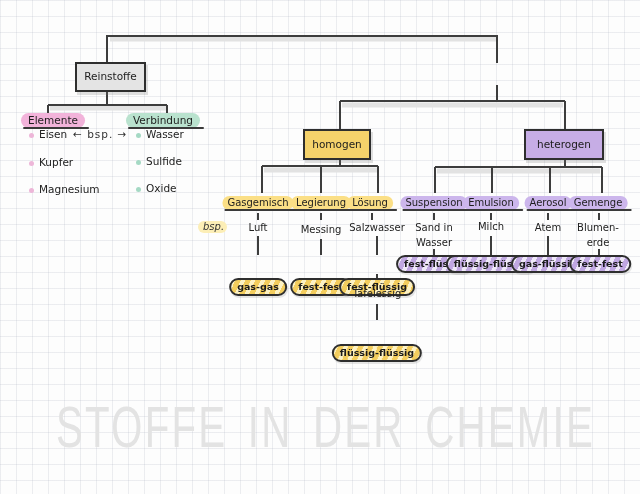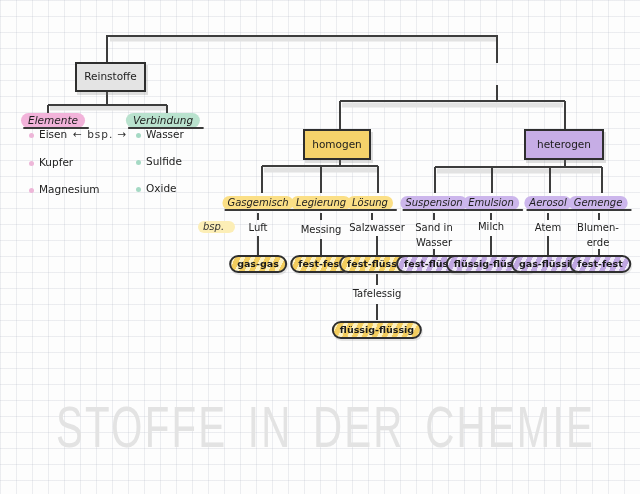--- a/index.html
+++ b/index.html
@@ -19,53 +19,53 @@
     border:2px solid #2e2e2e;font-size:10.5px;color:#1c1c1c;
     box-shadow:2px 3px 0 rgba(120,120,120,0.22);text-align:right;line-height:1.05;
   }
   .node.gray{background:#e4e4e4;}
   .node.ybox{background:#f5d26b;}
   .node.pbox{background:#c6ade5;}
 
   .hl{
     position:absolute;transform:translateX(-50%);
     font-size:10.5px;font-weight:500;color:#1d1d1d;white-space:nowrap;
-    padding:1px 7px 2px 7px;border-radius:9px;font-style:italic;
+    padding:1px 7px 2px 7px;border-radius:9px;
   }
   .hl::after{content:"";position:absolute;left:2px;right:-4px;bottom:-1px;height:2px;background:#3a3a3a;border-radius:2px;}
   .hl.pink{background:#f2b3da;}
   .hl.teal{background:#b9e2ce;}
   .hl.yhl{background:#fbdf86;}
   .hl.phl{background:#ccb6ec;}
   .hl.small{font-size:10px;padding:1px 5px 2px 5px;}
 
   .item{position:absolute;font-size:10.5px;color:#222;white-space:nowrap;}
   .dot{position:absolute;width:5px;height:5px;border-radius:50%;}
   .dot.pink{background:#edb6d8;}
   .dot.teal{background:#a5d9c4;}
 
   .arrow{position:absolute;font-size:10.5px;color:#333;white-space:nowrap;letter-spacing:1px;}
 
   .bsp{
     position:absolute;font-size:10px;font-style:italic;color:#333;
-    background:#fceeb6;border-radius:7px;padding:0 11px 1px 5px;
+    background:#fceeb6;border-radius:7px;padding:0 3px 1px 5px;
   }
 
   .example{
     position:absolute;transform:translateX(-50%);font-size:10px;color:#222;
     text-align:center;white-space:pre-line;line-height:1.45;
   }
 
   .badge{
     position:absolute;transform:translateX(-50%);
     border:2px solid #2e2e2e;border-radius:9px;padding:1px 6px 2px 6px;
     font-size:9.5px;font-weight:700;color:#1b1b1b;white-space:nowrap;
     box-shadow:1px 2px 0 rgba(120,120,120,0.18);
   }
-  .badge.y{background:repeating-linear-gradient(115deg,#fdf2c4 0 4px,#f3cd5e 4px 9px);}
+  .badge.y{background:repeating-linear-gradient(115deg,#fdf2c4 0 4px,#f3cd5e 4px 9px);margin-top:23px;}
   .badge.p{background:repeating-linear-gradient(115deg,#efe9f8 0 4px,#c0a7e1 4px 9px);}
 
   .watermark{
     position:absolute;left:56px;top:398px;font-size:56px;line-height:1;
     color:#e3e3e3;font-weight:500;letter-spacing:3px;word-spacing:10px;
     white-space:nowrap;transform:scale(0.72,1.04);transform-origin:left top;
     font-family:"Liberation Sans","DejaVu Sans",sans-serif;
   }
 </style>
 </head>

